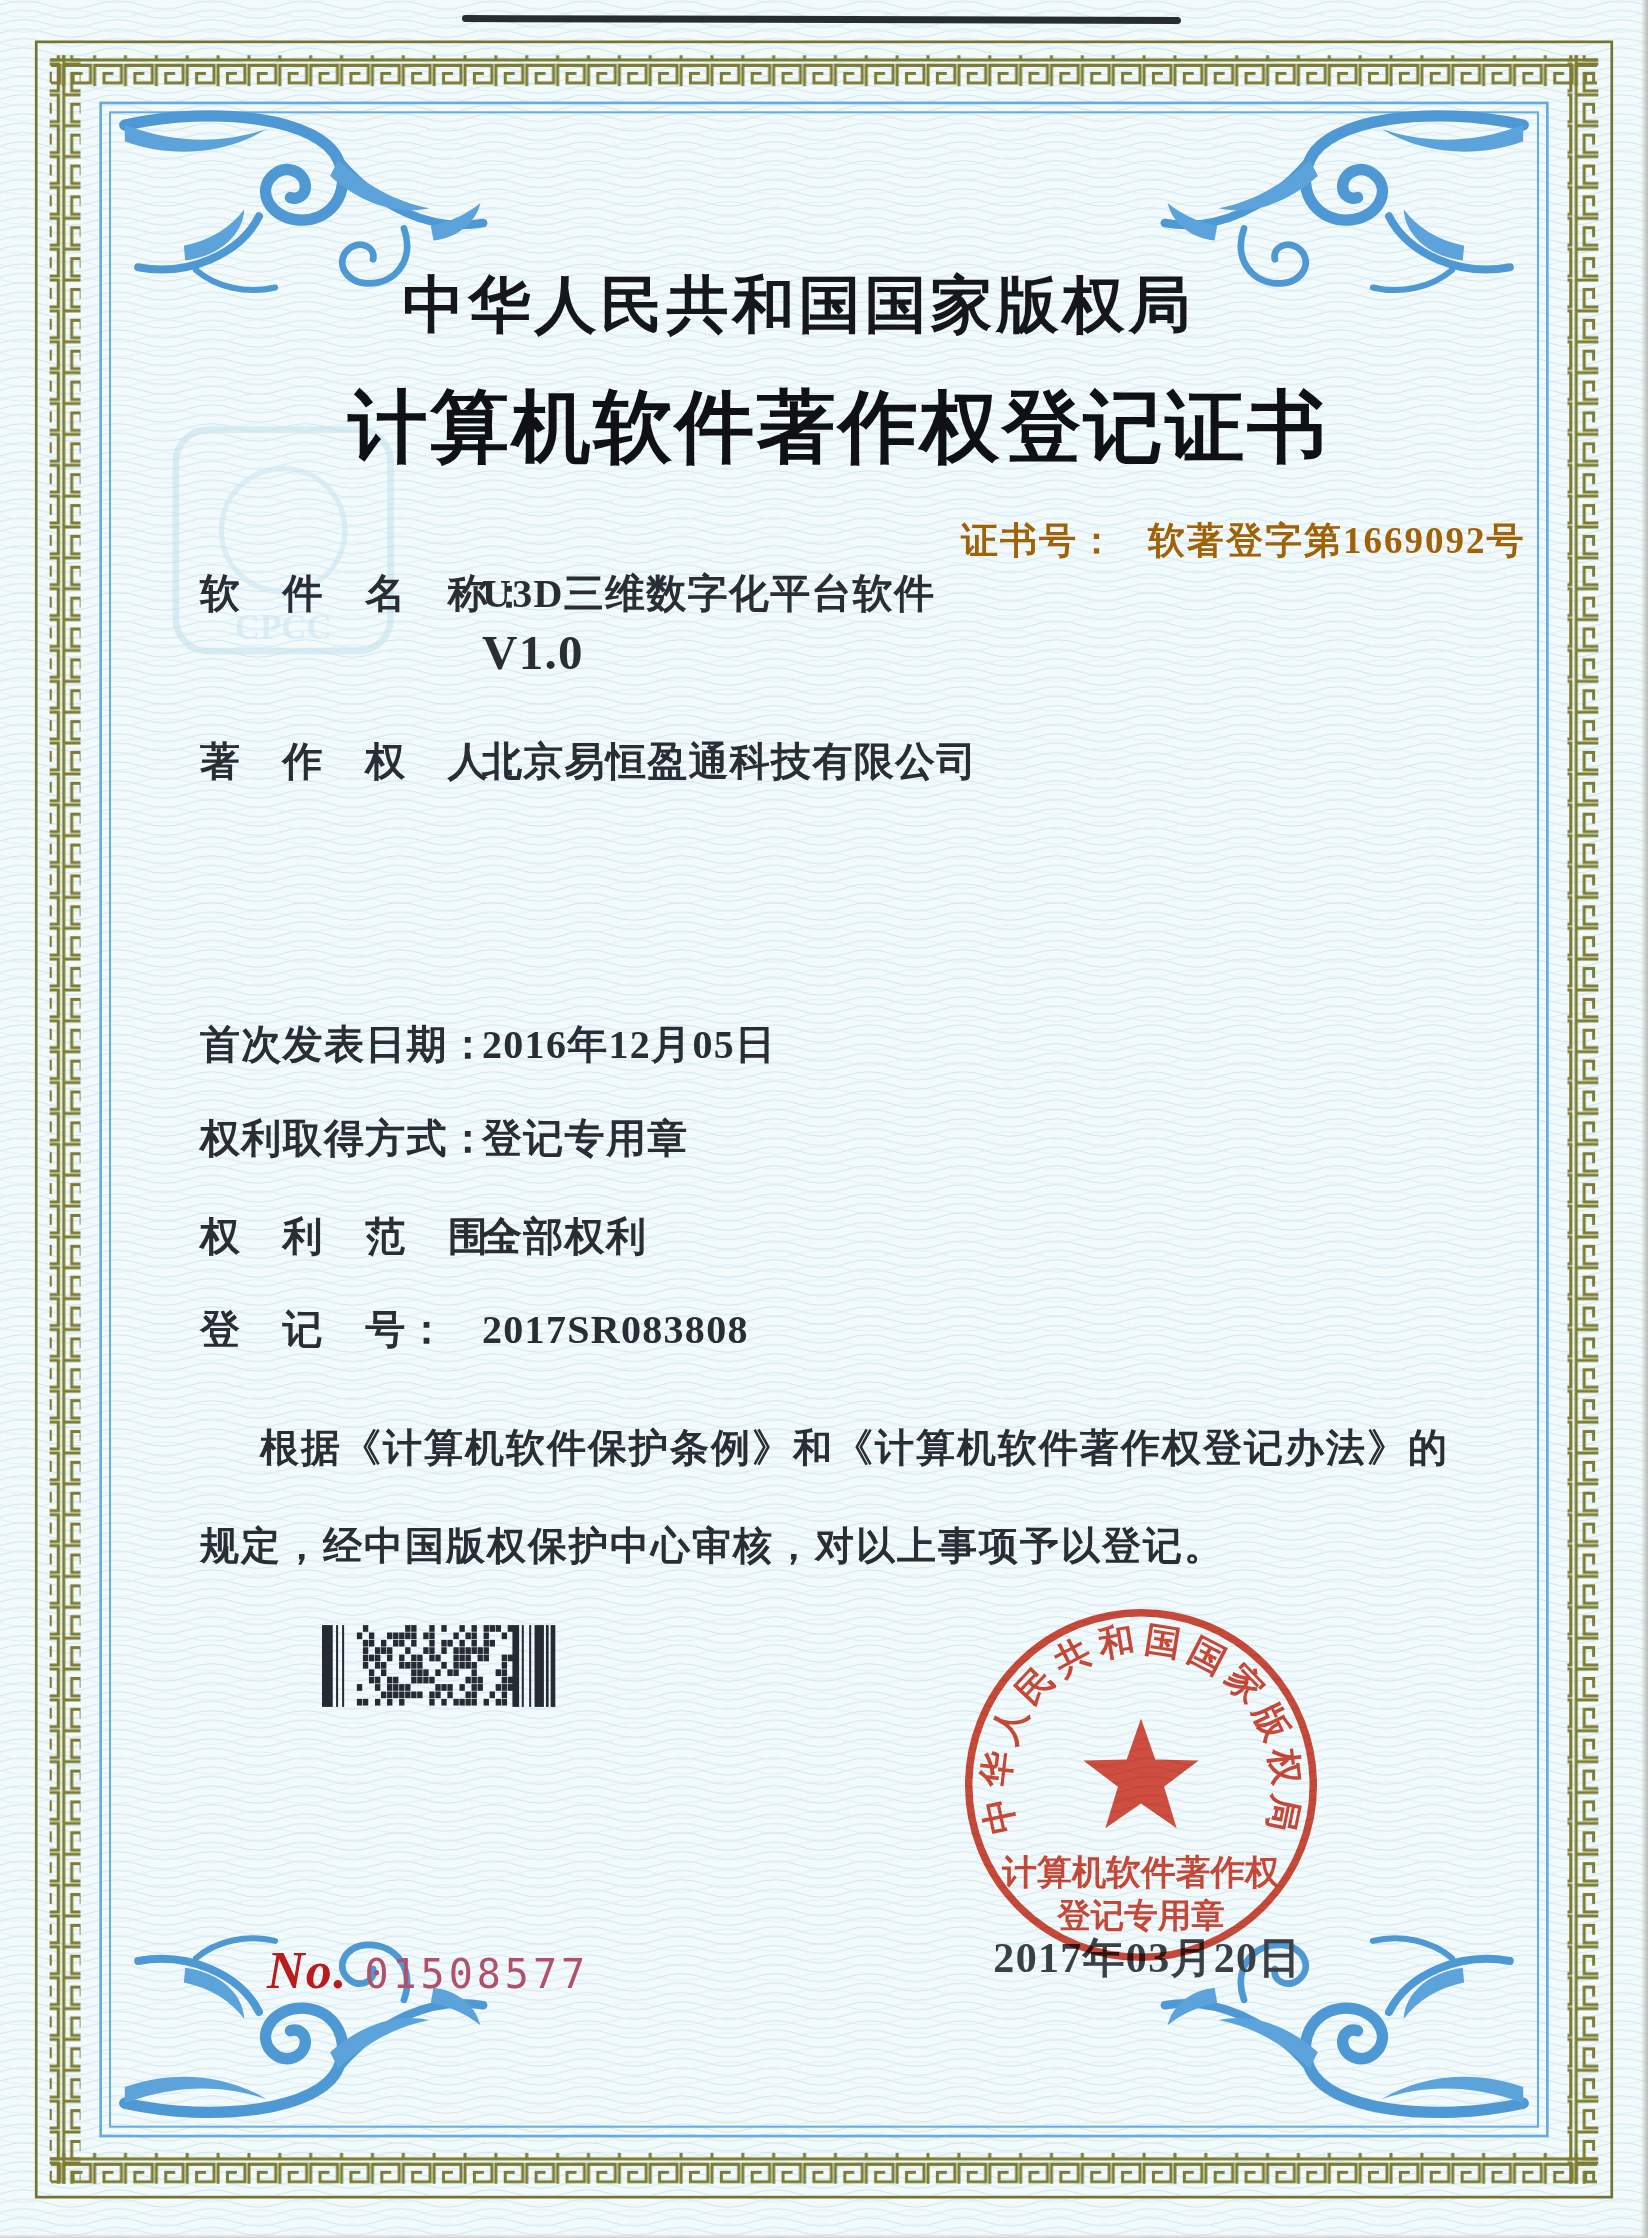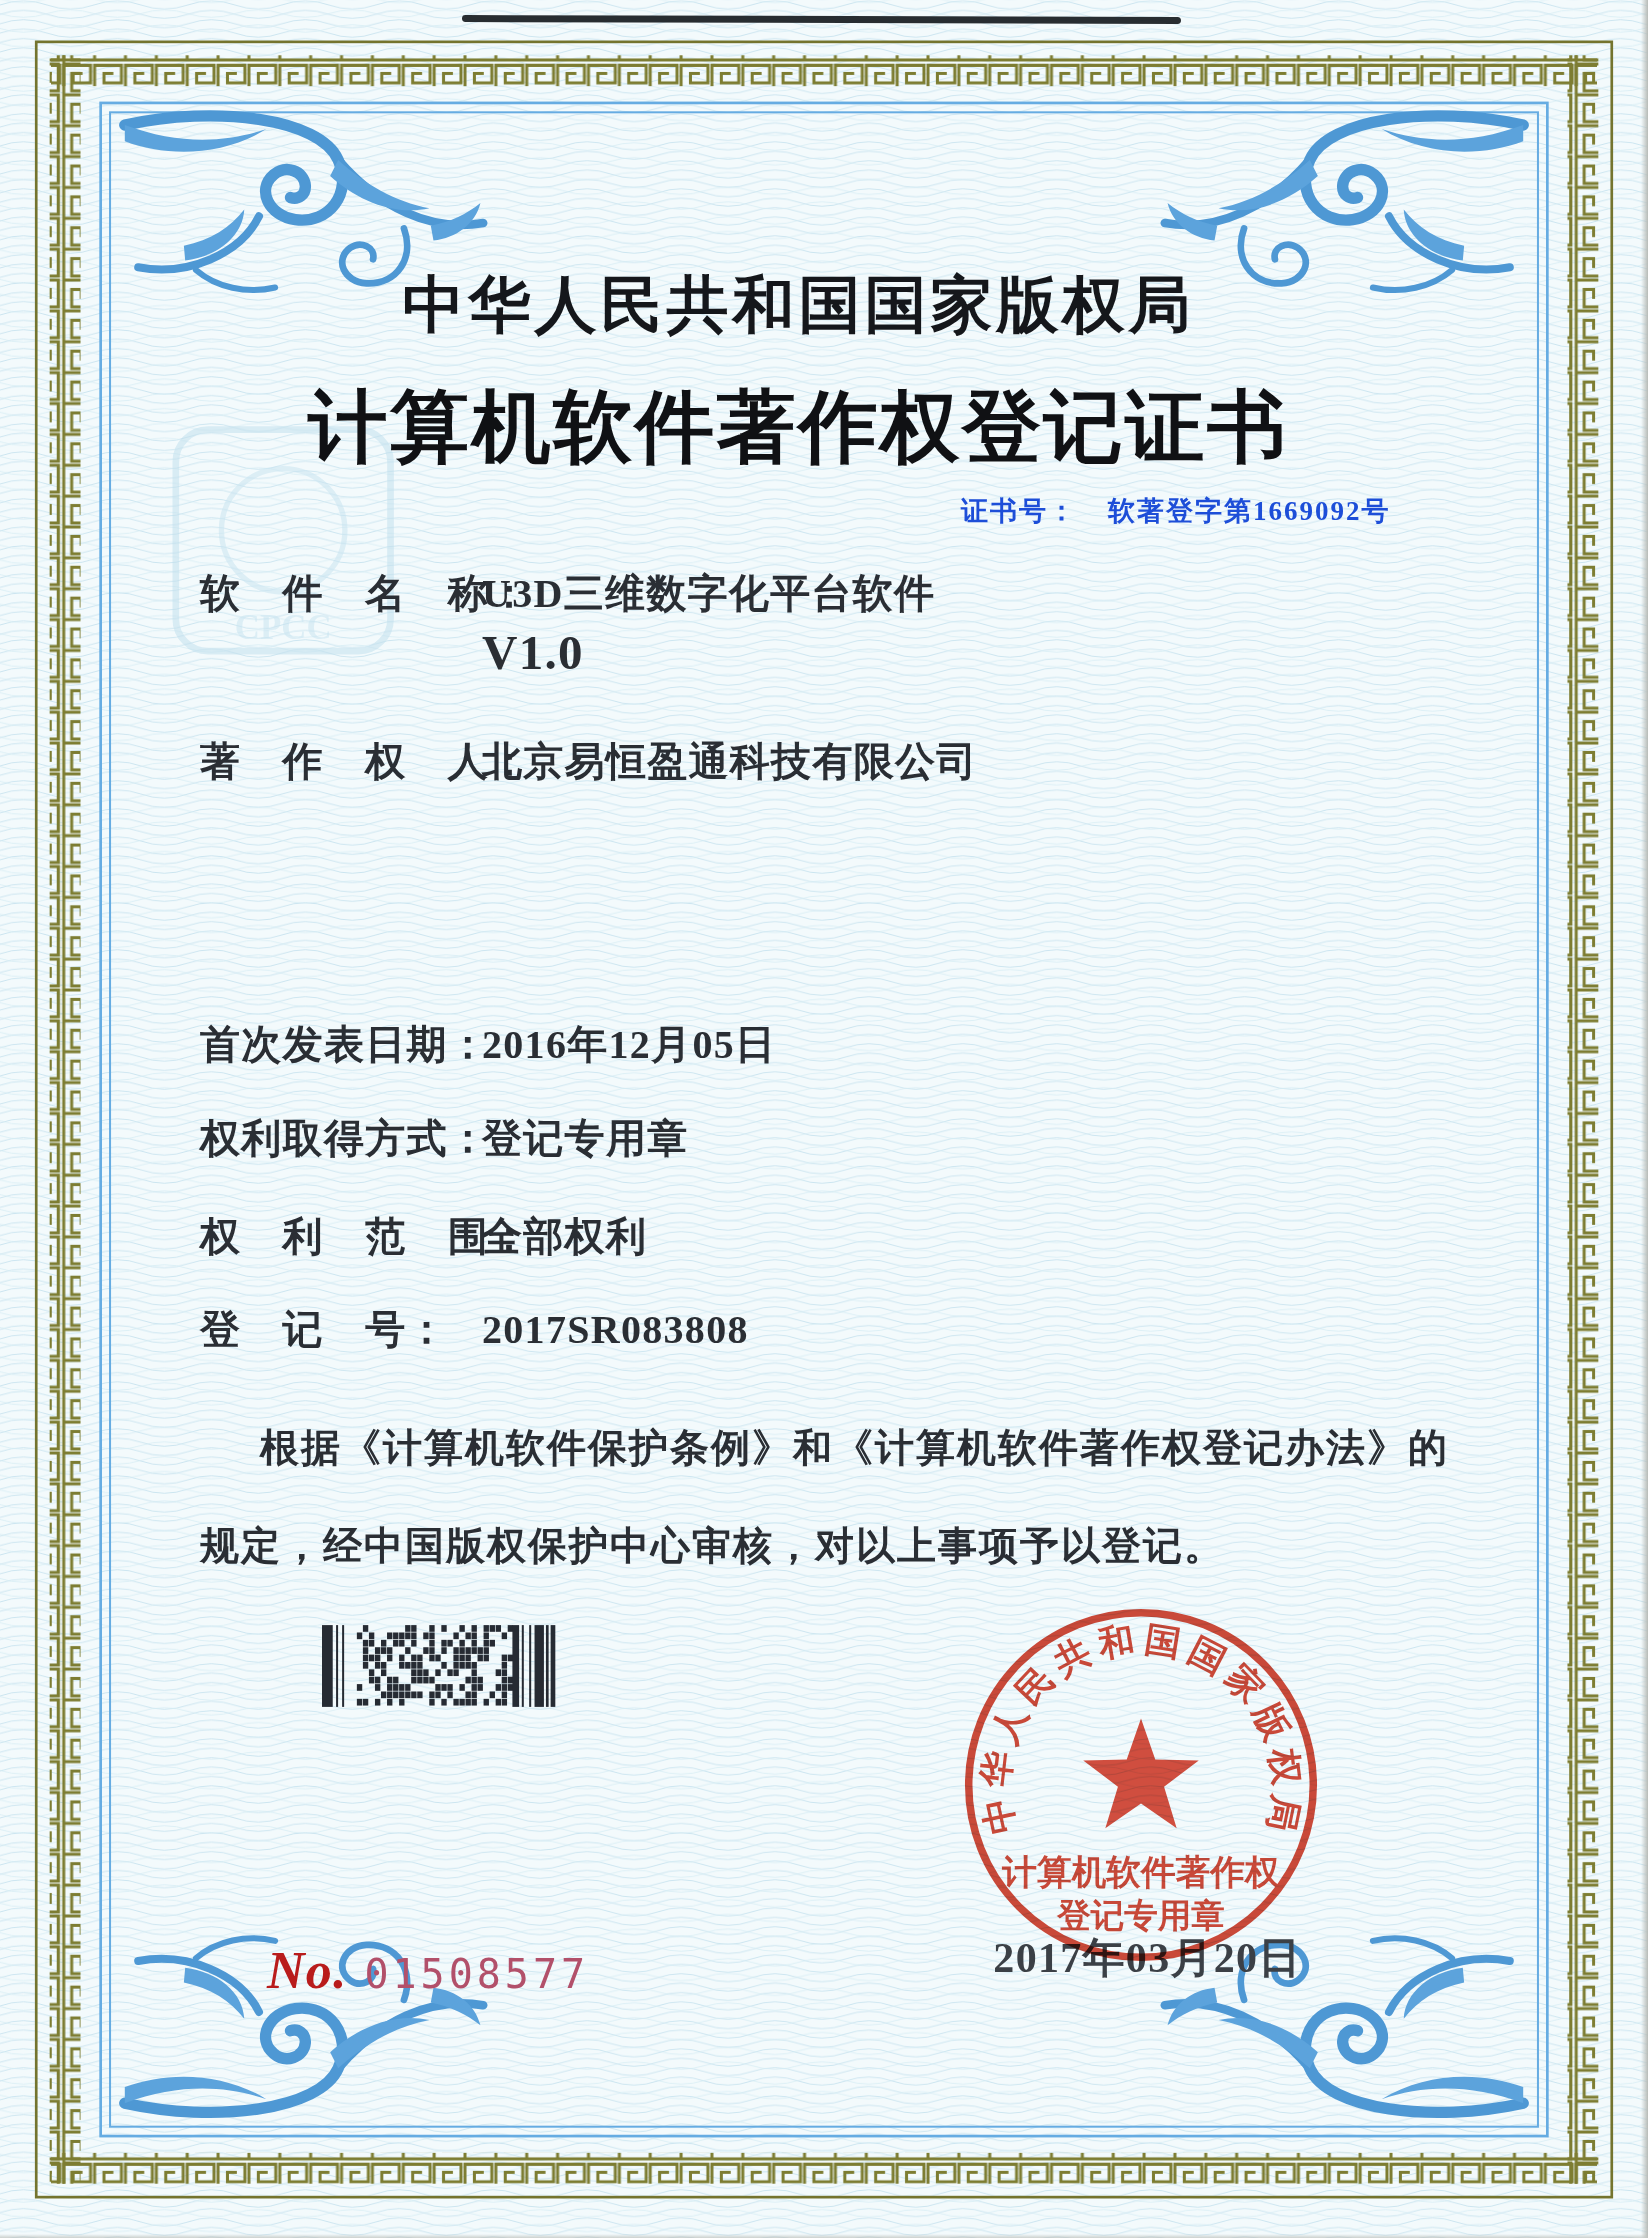--- a/index.html
+++ b/index.html
@@ -9,23 +9,23 @@
   .artifact-line{position:absolute;left:462px;top:16px;width:719px;height:7.4px;
     background:#171b20;border-radius:4px;transform:rotate(.15deg);opacity:.92;}
   .edge-shadow-right{position:absolute;right:0;top:0;width:6.7px;height:100%;
     background:linear-gradient(to left,#b7bbb7,rgba(255,255,255,0));}
   .edge-shadow-bottom{position:absolute;left:0;bottom:0;width:100%;height:5.4px;
     background:linear-gradient(to top,#c2c6c2,rgba(255,255,255,0));}
 
   .title{position:absolute;left:0;top:274px;width:1597px;text-align:center;
     font-size:62px;font-weight:bold;color:#15171b;letter-spacing:4px;line-height:1;}
   .subtitle{position:absolute;left:0;top:388px;width:1597px;text-align:center;
-    font-size:79px;font-weight:bold;color:#101114;letter-spacing:2.7px;line-height:1;}
-  .cert-no{position:absolute;left:961px;top:498px;font-size:27px;font-weight:bold;
-    color:#1d4ed8;letter-spacing:2px;line-height:1;}
+    font-size:79px;font-weight:bold;color:#101114;letter-spacing:2.7px;line-height:1;padding-left:40px;}
+  .cert-no{position:absolute;left:961px;top:522px;font-size:37px;font-weight:bold;
+    color:#a16207;letter-spacing:2px;line-height:1;}
   .cert-no .gap{display:inline-block;width:31px;}
 
   .row{position:absolute;left:200px;font-size:40px;font-weight:bold;color:#2a2e34;
     letter-spacing:1.3px;line-height:1;white-space:nowrap;}
   .row .lbl{display:inline-block;width:282px;}
   .version-line{position:absolute;left:482px;top:628px;font-size:49px;font-weight:bold;
     color:#2a2e34;letter-spacing:1.3px;line-height:1;}
 
   .para{position:absolute;font-size:39px;font-weight:bold;color:#2a2e34;
     letter-spacing:2px;line-height:1;white-space:nowrap;}

